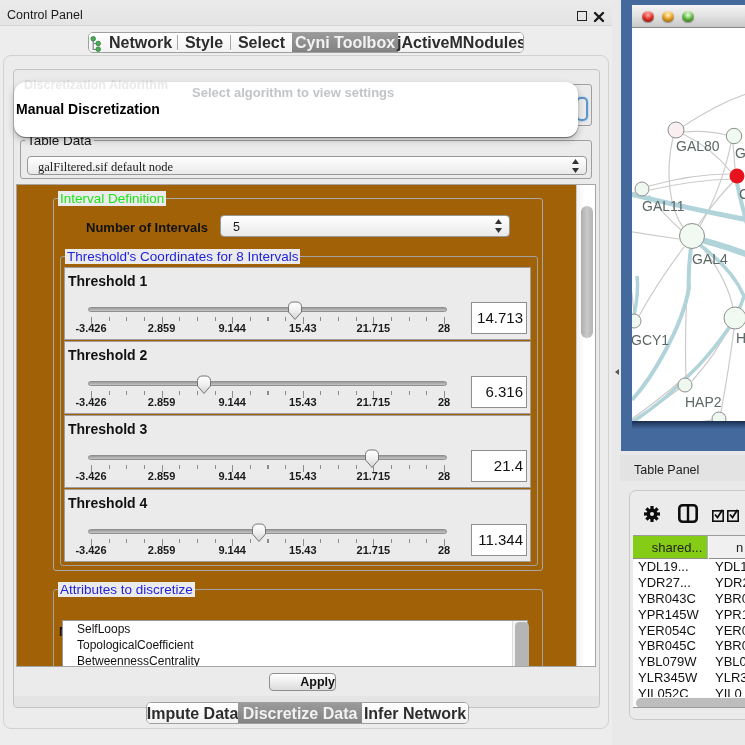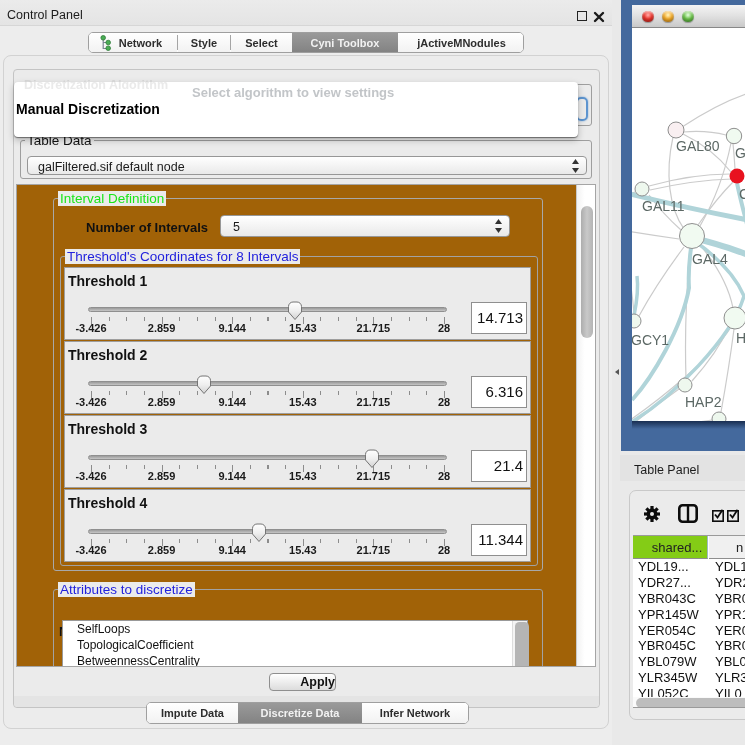--- a/index.html
+++ b/index.html
@@ -6,21 +6,21 @@
 html,body { width:745px; height:745px; overflow:hidden; }
 body { font-family:"Liberation Sans", sans-serif; background:#e9e9e9; position:relative; }
 .abs { position:absolute; }
 
 #cpanel { left:0; top:0; width:612px; height:745px; background:#ededed; }
 #cp-title { left:0; top:0; width:612px; height:26px; background:linear-gradient(#ebebeb,#e4e4e4); border-bottom:1px solid #d6d6d6; }
 #cp-title .t { position:absolute; left:7px; top:8px; font-size:12.5px; color:#1c1c1c; }
 #btn-sq { left:577px; top:11px; width:10px; height:10px; border:1.6px solid #222; }
 
 .tabbar { background:#fdfdfd; border:1px solid #9f9f9f; border-radius:5px; display:flex; align-items:center; overflow:hidden; }
-.tabbar .tb { height:100%; display:flex; align-items:center; justify-content:center; font-size:11px; font-weight:bold; color:#2d2d2d; position:relative; background:linear-gradient(#ffffff,#f2f2f2); white-space:nowrap; flex:none; }
+.tabbar .tb { height:100%; display:flex; align-items:flex-end; justify-content:center; font-size:16px; font-weight:bold; color:#2d2d2d; position:relative; background:linear-gradient(#ffffff,#f2f2f2); white-space:nowrap; flex:none; }
 .tabbar .tb.sel { background:linear-gradient(#9a9a9a,#838383); color:#f2f2f2; }
 .tabbar .sep { width:1px; height:15px; background:#a5a5a5; flex:none; }
 
 #outerpanel { left:3px; top:55px; width:606px; height:674px; background:#ececec; border:1px solid #d2d2d2; border-radius:8px; }
 #innerpanel { left:13px; top:69px; width:587px; height:639px; background:#ebebeb; border:1px solid #c4c4c4; border-radius:4px; }
 
 .group { position:absolute; border:1px solid #9e9e9e; border-radius:3px; }
 .glabel { position:absolute; top:-8px; left:4px; background:#ebebeb; padding:0 2px; font-size:13.5px; white-space:nowrap; }
 
 .combo { position:absolute; border:1px solid #979797; border-radius:4px; background:linear-gradient(#ffffff,#e9e9e9); font-size:12.5px; color:#1a1a1a; }
@@ -34,21 +34,21 @@
 .track { position:absolute; height:5px; border-radius:3px; background:linear-gradient(#9a9a9a,#c6c6c6); border:1px solid #8f8f8f; }
 .ticks { position:absolute; height:6px; }
 .ticklabel { position:absolute; transform:translateX(-50%); font-size:11px; font-weight:bold; color:#1a1a1a; }
 .valuebox { position:absolute; left:406px; top:34px; width:56px; height:32px; background:#fff; border:1px solid #8f8f8f; box-shadow:inset 0 0 0 2px #fff; font-size:15px; color:#111; text-align:right; padding:6px 3px 0 0; }
 
 #numlist { position:absolute; left:45px; top:435px; width:466px; height:60px; background:#fff; border:1px solid #999; }
 #numlist div { font-size:12px; color:#111; padding-left:14px; height:16px; line-height:16px; }
 
 #applybtn { left:269px; top:673px; width:67px; height:18px; border:1px solid #8f8f8f; border-radius:4px; background:linear-gradient(#ffffff,#dcdcdc); font-size:12.5px; font-weight:bold; color:#111; text-align:right; line-height:16px; }
 
-#popup { left:14px; top:82px; width:564px; height:55px; background:#fff; border-radius:4px; box-shadow:0 1px 1px rgba(0,0,0,0.45), 0 3px 7px rgba(0,0,0,0.25); z-index:40; }
+#popup { left:14px; top:82px; width:564px; height:55px; background:#fff; border-radius:12px; box-shadow:0 1px 1px rgba(0,0,0,0.45), 0 3px 7px rgba(0,0,0,0.25); z-index:40; }
 #popup .hint { position:absolute; left:178px; top:3px; font-size:13px; font-weight:bold; color:#c2c5c8; }
 #popup .it1 { position:absolute; left:2px; top:19px; font-size:14px; font-weight:bold; color:#000; }
 #popup .it2 { position:absolute; left:1px; top:36px; font-size:14px; color:#000; }
 
 #netwin { left:621px; top:0; width:124px; height:451px; background:#44699d; }
 #net-title { position:absolute; left:11px; top:5px; right:0; height:23px; background:linear-gradient(#f4f4f4 0%, #e3e3e3 45%, #c9c9c9 100%); border-bottom:1px solid #888; }
 .light { position:absolute; top:5.5px; width:11.5px; height:11.5px; border-radius:50%; box-shadow:0 1px 1px rgba(0,0,0,0.3), inset 0 -2px 3px rgba(0,0,0,0.22), inset 0 1px 2px rgba(255,255,255,0.75); }
 #net-canvas { position:absolute; left:11px; top:28px; right:0; height:393px; background:#fff; }
 #net-shadow { position:absolute; left:11px; top:421px; right:0; height:8px; background:linear-gradient(rgba(10,25,55,0.75), rgba(68,105,157,0)); }
 
@@ -95,21 +95,21 @@
   <div class="abs" id="innerpanel"></div>
 
   <div class="abs" style="left:20px;top:84px;width:572px;height:42px;border:1px solid #9e9e9e;border-radius:3px;"></div>
   <div class="abs" style="left:576px;top:97px;width:12px;height:24px;border:2px solid #5d94cf;border-radius:5px;box-shadow:0 0 2px #7aa8d8;"></div>
 
   <div class="abs" style="left:24px;top:75px;width:200px;height:7px;overflow:hidden;z-index:41;"><span style="font-size:12.5px;font-weight:bold;color:#d4d4d4;">Discretization Algorithm</span></div>
   <div class="abs" style="left:24px;top:82px;width:200px;height:7px;overflow:hidden;z-index:41;"><span style="position:relative;top:-7px;font-size:12.5px;font-weight:bold;color:#eaeaea;">Discretization Algorithm</span></div>
 
   <div class="group" style="left:20px;top:140px;width:572px;height:39px;">
     <span class="glabel" style="color:#111;">Table Data</span>
-    <div class="combo" style="left:6px;top:15px;width:560px;height:19px;">
+    <div class="combo" style="left:6px;top:15px;width:560px;height:19px;font-family:Liberation Serif, serif;">
       <span class="ctext">galFiltered.sif default node</span>
       <svg class="steppers" width="9" height="14" viewBox="0 0 9 14">
           <path d="M4.5 0 L8 5 L1 5 Z" fill="#333"></path>
           <path d="M4.5 14 L8 9 L1 9 Z" fill="#333"></path>
         </svg>
     </div>
   </div>
 
   <div class="abs" id="scrollpane">
 

